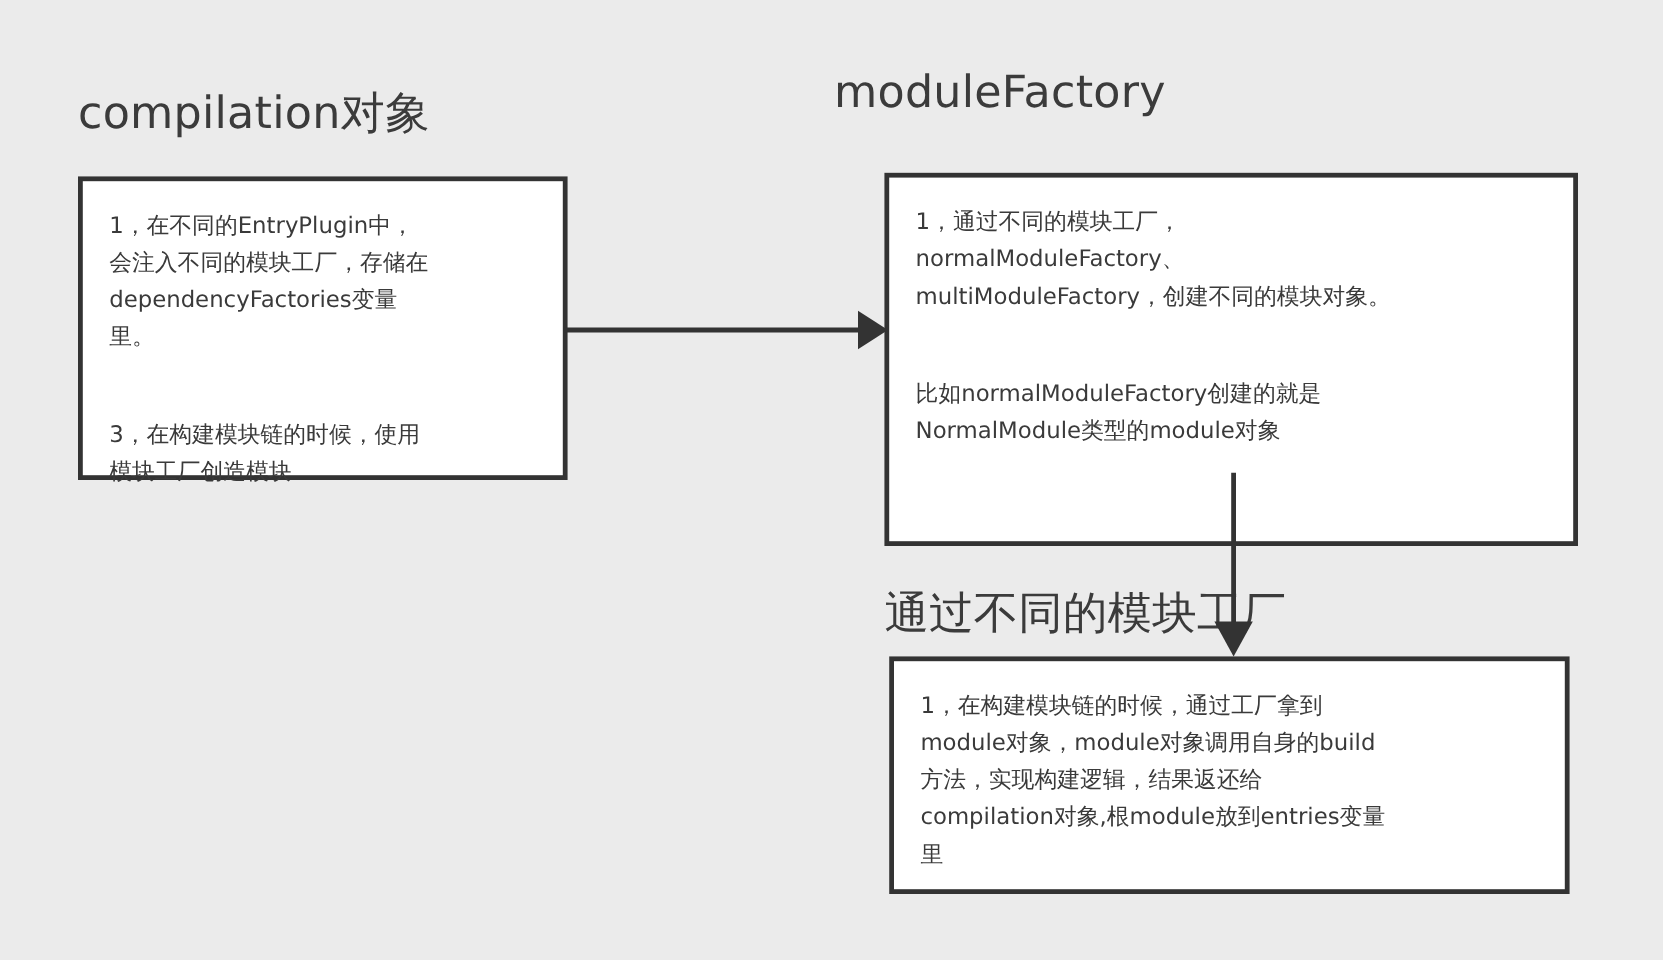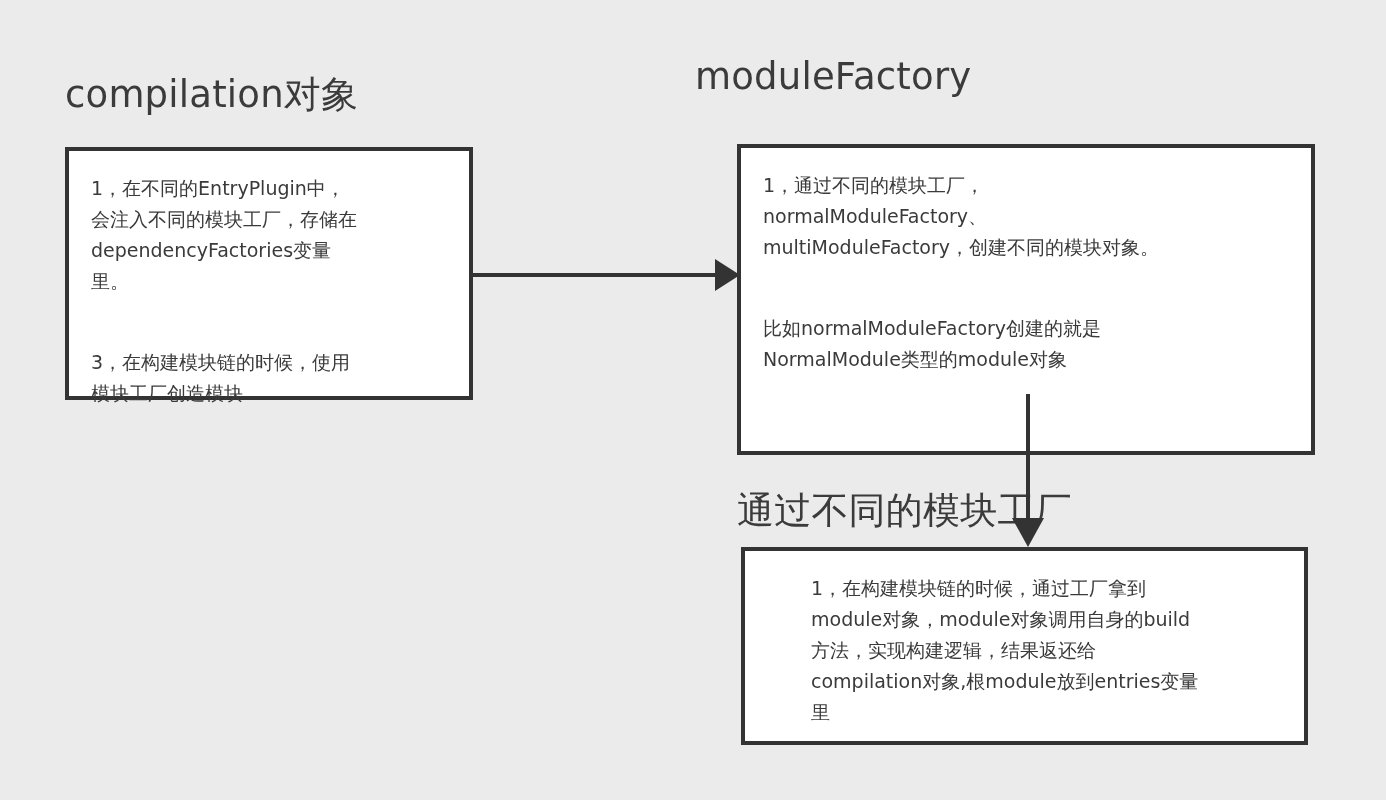--- a/index.html
+++ b/index.html
@@ -73,21 +73,21 @@
       <p class="para">1，通过不同的模块工厂，
 normalModuleFactory、
 multiModuleFactory，创建不同的模块对象。</p>
       <p class="para">比如normalModuleFactory创建的就是
 NormalModule类型的module对象</p>
     </div>
   </div>
 
   <div class="heading" style="left:737px; top:492px;">通过不同的模块工厂</div>
 
-  <div class="box" style="left:741px; top:547px; width:567px; height:198px;padding-left:44px;">
+  <div class="box" style="left:741px; top:547px; width:567px; height:198px;">
     <div class="box-inner">
       <p class="para">1，在构建模块链的时候，通过工厂拿到
 module对象，module对象调用自身的build
 方法，实现构建逻辑，结果返还给
 compilation对象,根module放到entries变量
 里</p>
     </div>
   </div>
 
   <svg class="arrow-svg" style="left:470px; top:254px;" width="272" height="42" viewBox="0 0 272 42">

